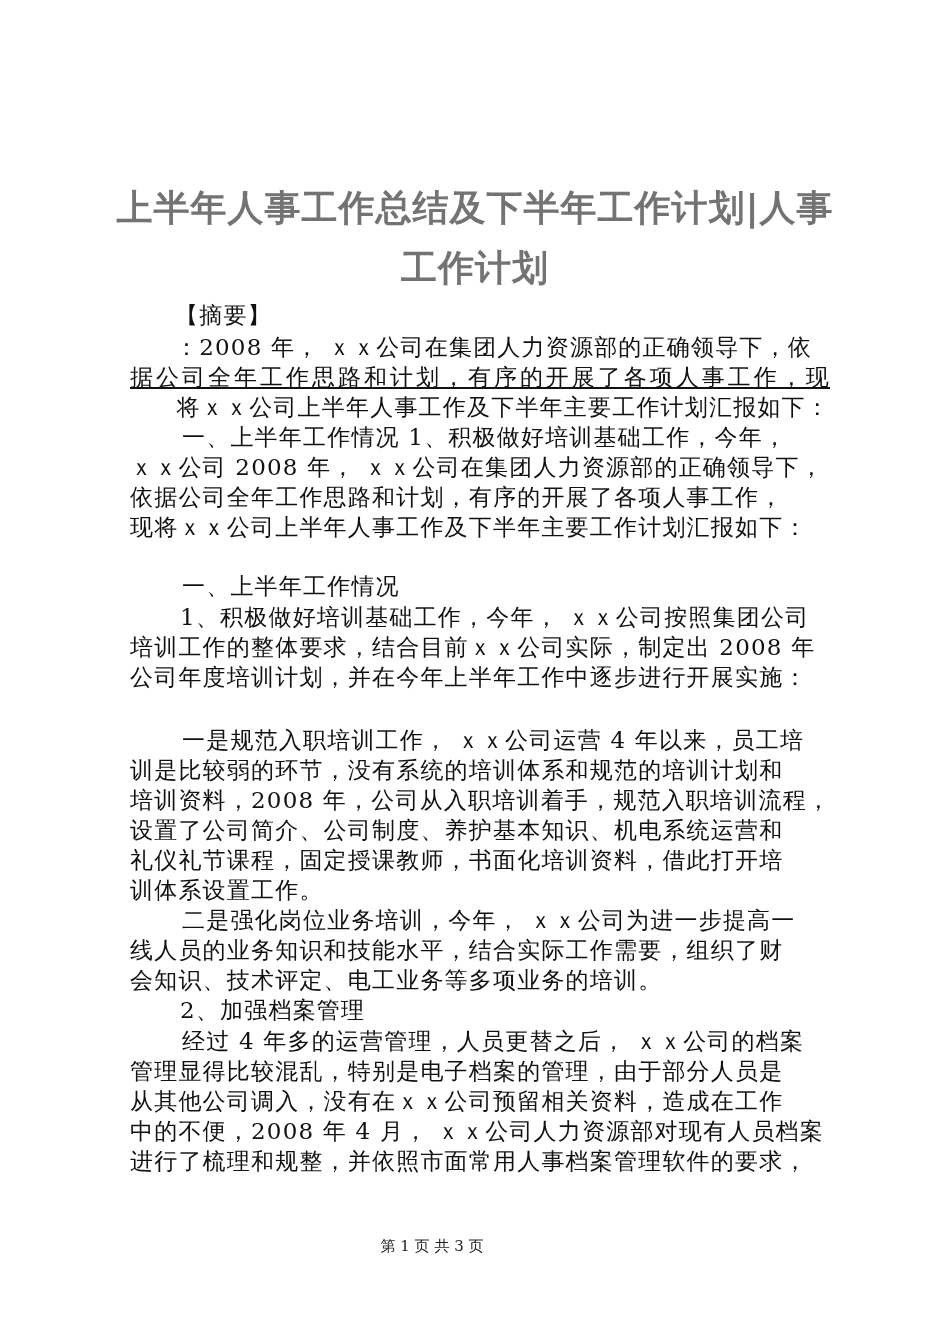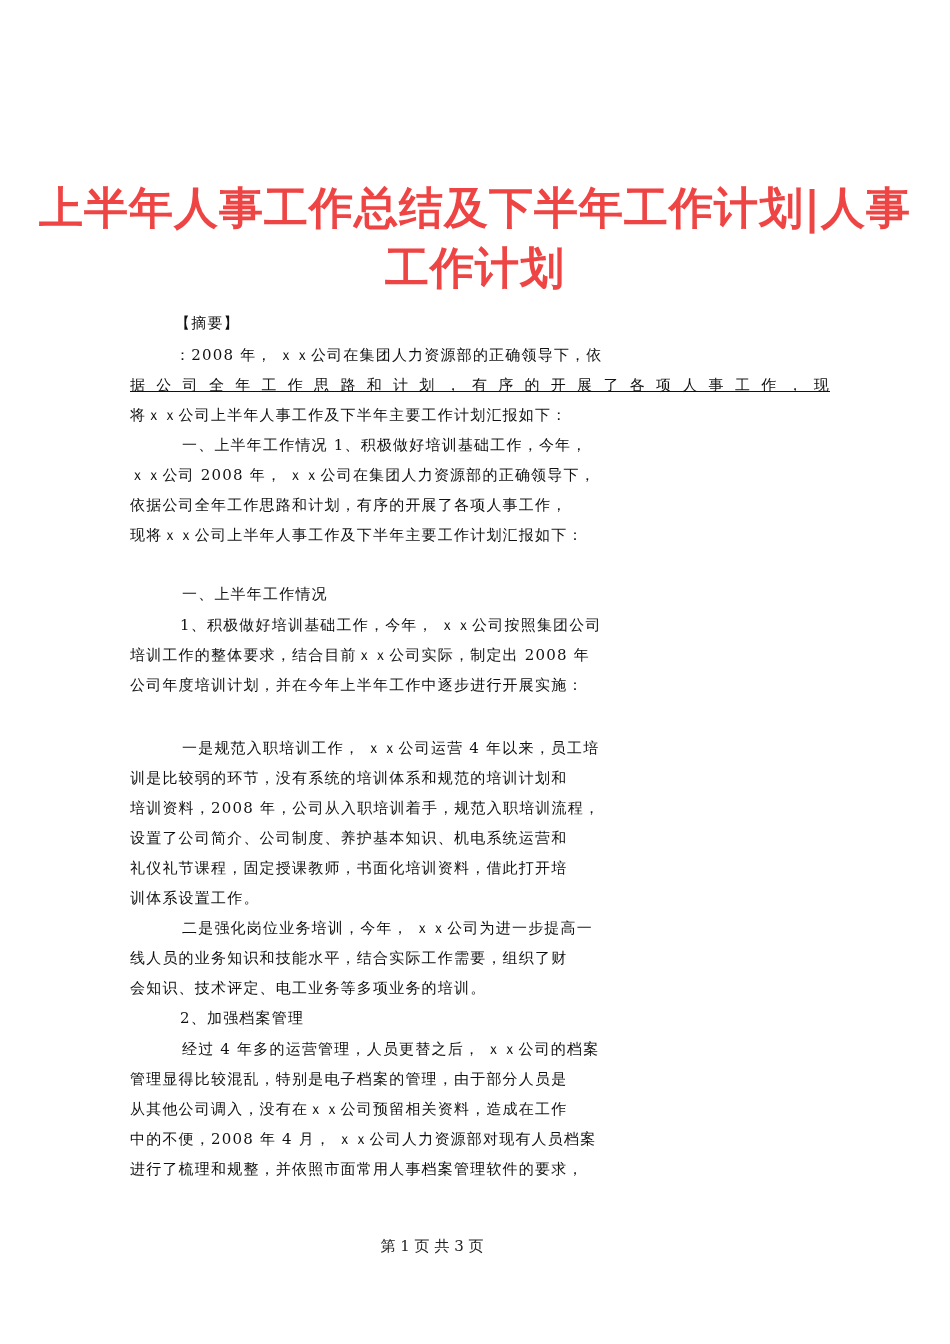--- a/index.html
+++ b/index.html
@@ -21,35 +21,34 @@
       width: 950px; height: 1344px;
       background: #ffffff;
     }
     .title {
       position: absolute;
       left: 0;
       width: 950px;
       text-align: center;
       font-family: "DejaVu Sans", "Liberation Sans", sans-serif;
       font-weight: bold;
-      font-size: 44px;
+      font-size: 36px;
       line-height: 48px;
       letter-spacing: 1px;
-      color: #ef4444;
+      color: #737373;
     }
     .line {
       position: absolute;
       left: 130px;
       width: 700px;
-      font-size: 15px;
+      font-size: 23px;
       line-height: 30px;
       white-space: nowrap;
       color: #111;
       letter-spacing: 1.2px;
-      margin-top: 8px;
     }
     .justify {
       text-align: justify;
       text-align-last: justify;
       text-decoration: underline;
     }
     .footer {
       position: absolute;
       top: 1236px;
       left: 0;
@@ -65,21 +64,21 @@
 
 <div class="page">
 
   <div class="title" style="top:184px;">上半年人事工作总结及下半年工作计划|人事</div>
   <div class="title" style="top:244px;">工作计划</div>
 
   <div class="line" style="top:300px; left:175px;">【摘要】</div>
 
   <div class="line" style="top:332px; left:175px; width:655px;">：2008 年， ｘｘ公司在集团人力资源部的正确领导下，依</div>
   <div class="line justify" style="top:362px;">据公司全年工作思路和计划，有序的开展了各项人事工作，现</div>
-  <div class="line" style="top:392px;">将ｘｘ公司上半年人事工作及下半年主要工作计划汇报如下：</div>
+  <div class="line" style="top:392px;text-align:right;">将ｘｘ公司上半年人事工作及下半年主要工作计划汇报如下：</div>
 
   <div class="line" style="top:422px; left:182px; width:650px;">一、上半年工作情况 1、积极做好培训基础工作，今年，</div>
   <div class="line" style="top:452px;">ｘｘ公司 2008 年， ｘｘ公司在集团人力资源部的正确领导下，</div>
   <div class="line" style="top:482px;">依据公司全年工作思路和计划，有序的开展了各项人事工作，</div>
   <div class="line" style="top:571px; left:182px;">一、上半年工作情况</div>
 
   <div class="line" style="top:512px; width:720px;">现将ｘｘ公司上半年人事工作及下半年主要工作计划汇报如下：</div>
 
   <div class="line" style="top:602px; left:180px; width:650px;">1、积极做好培训基础工作，今年， ｘｘ公司按照集团公司</div>
   <div class="line" style="top:632px;">培训工作的整体要求，结合目前ｘｘ公司实际，制定出 2008 年</div>

